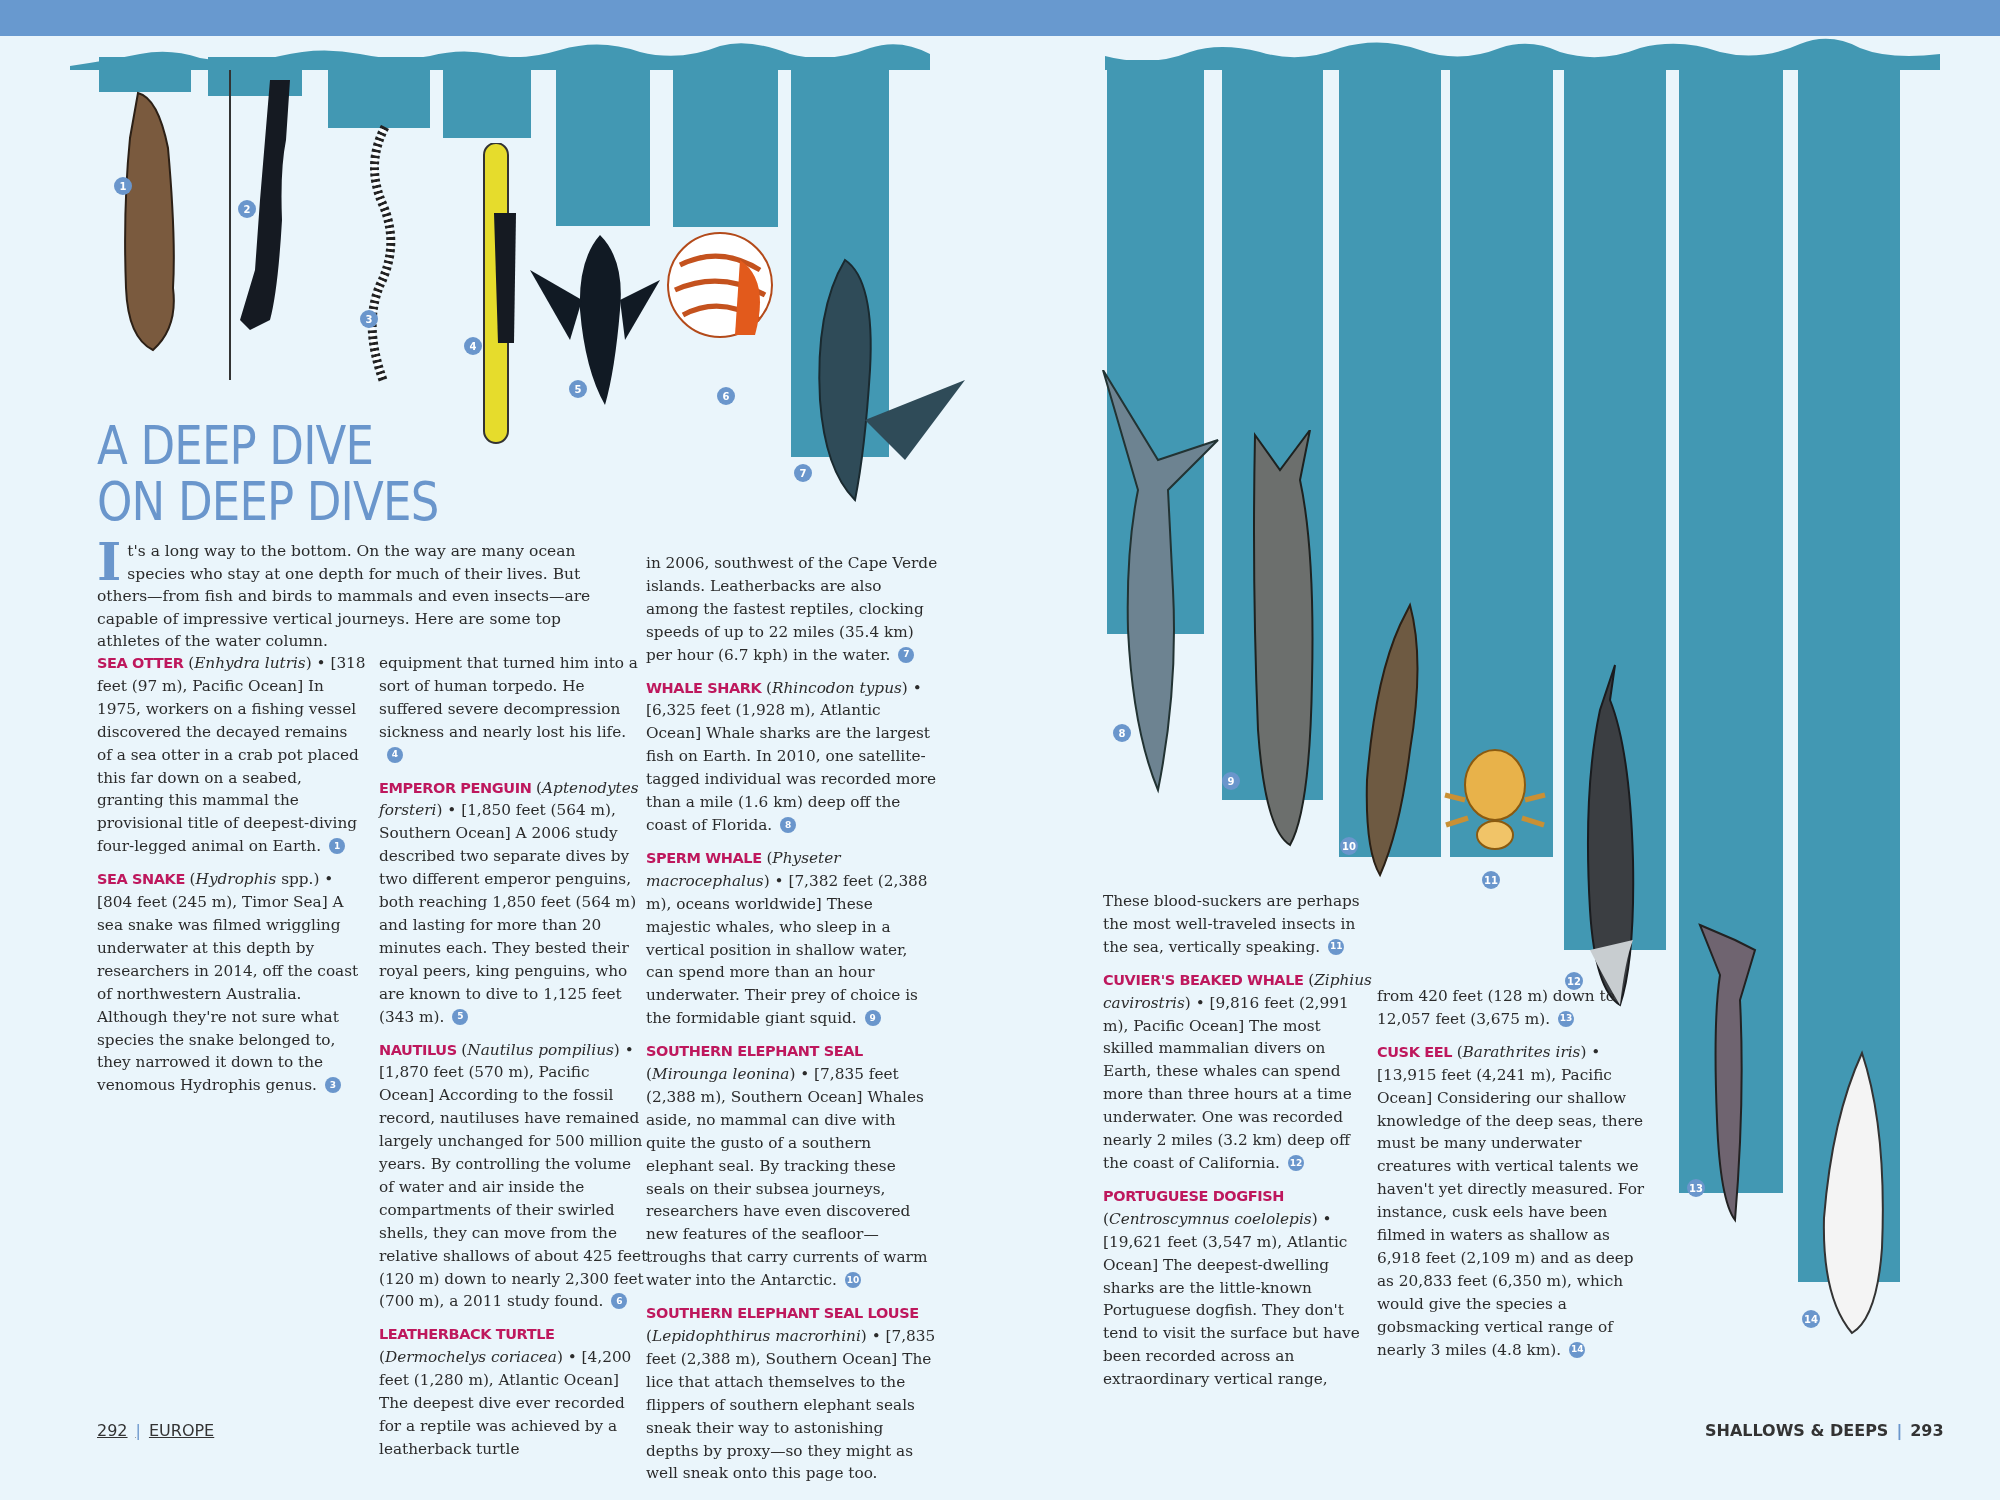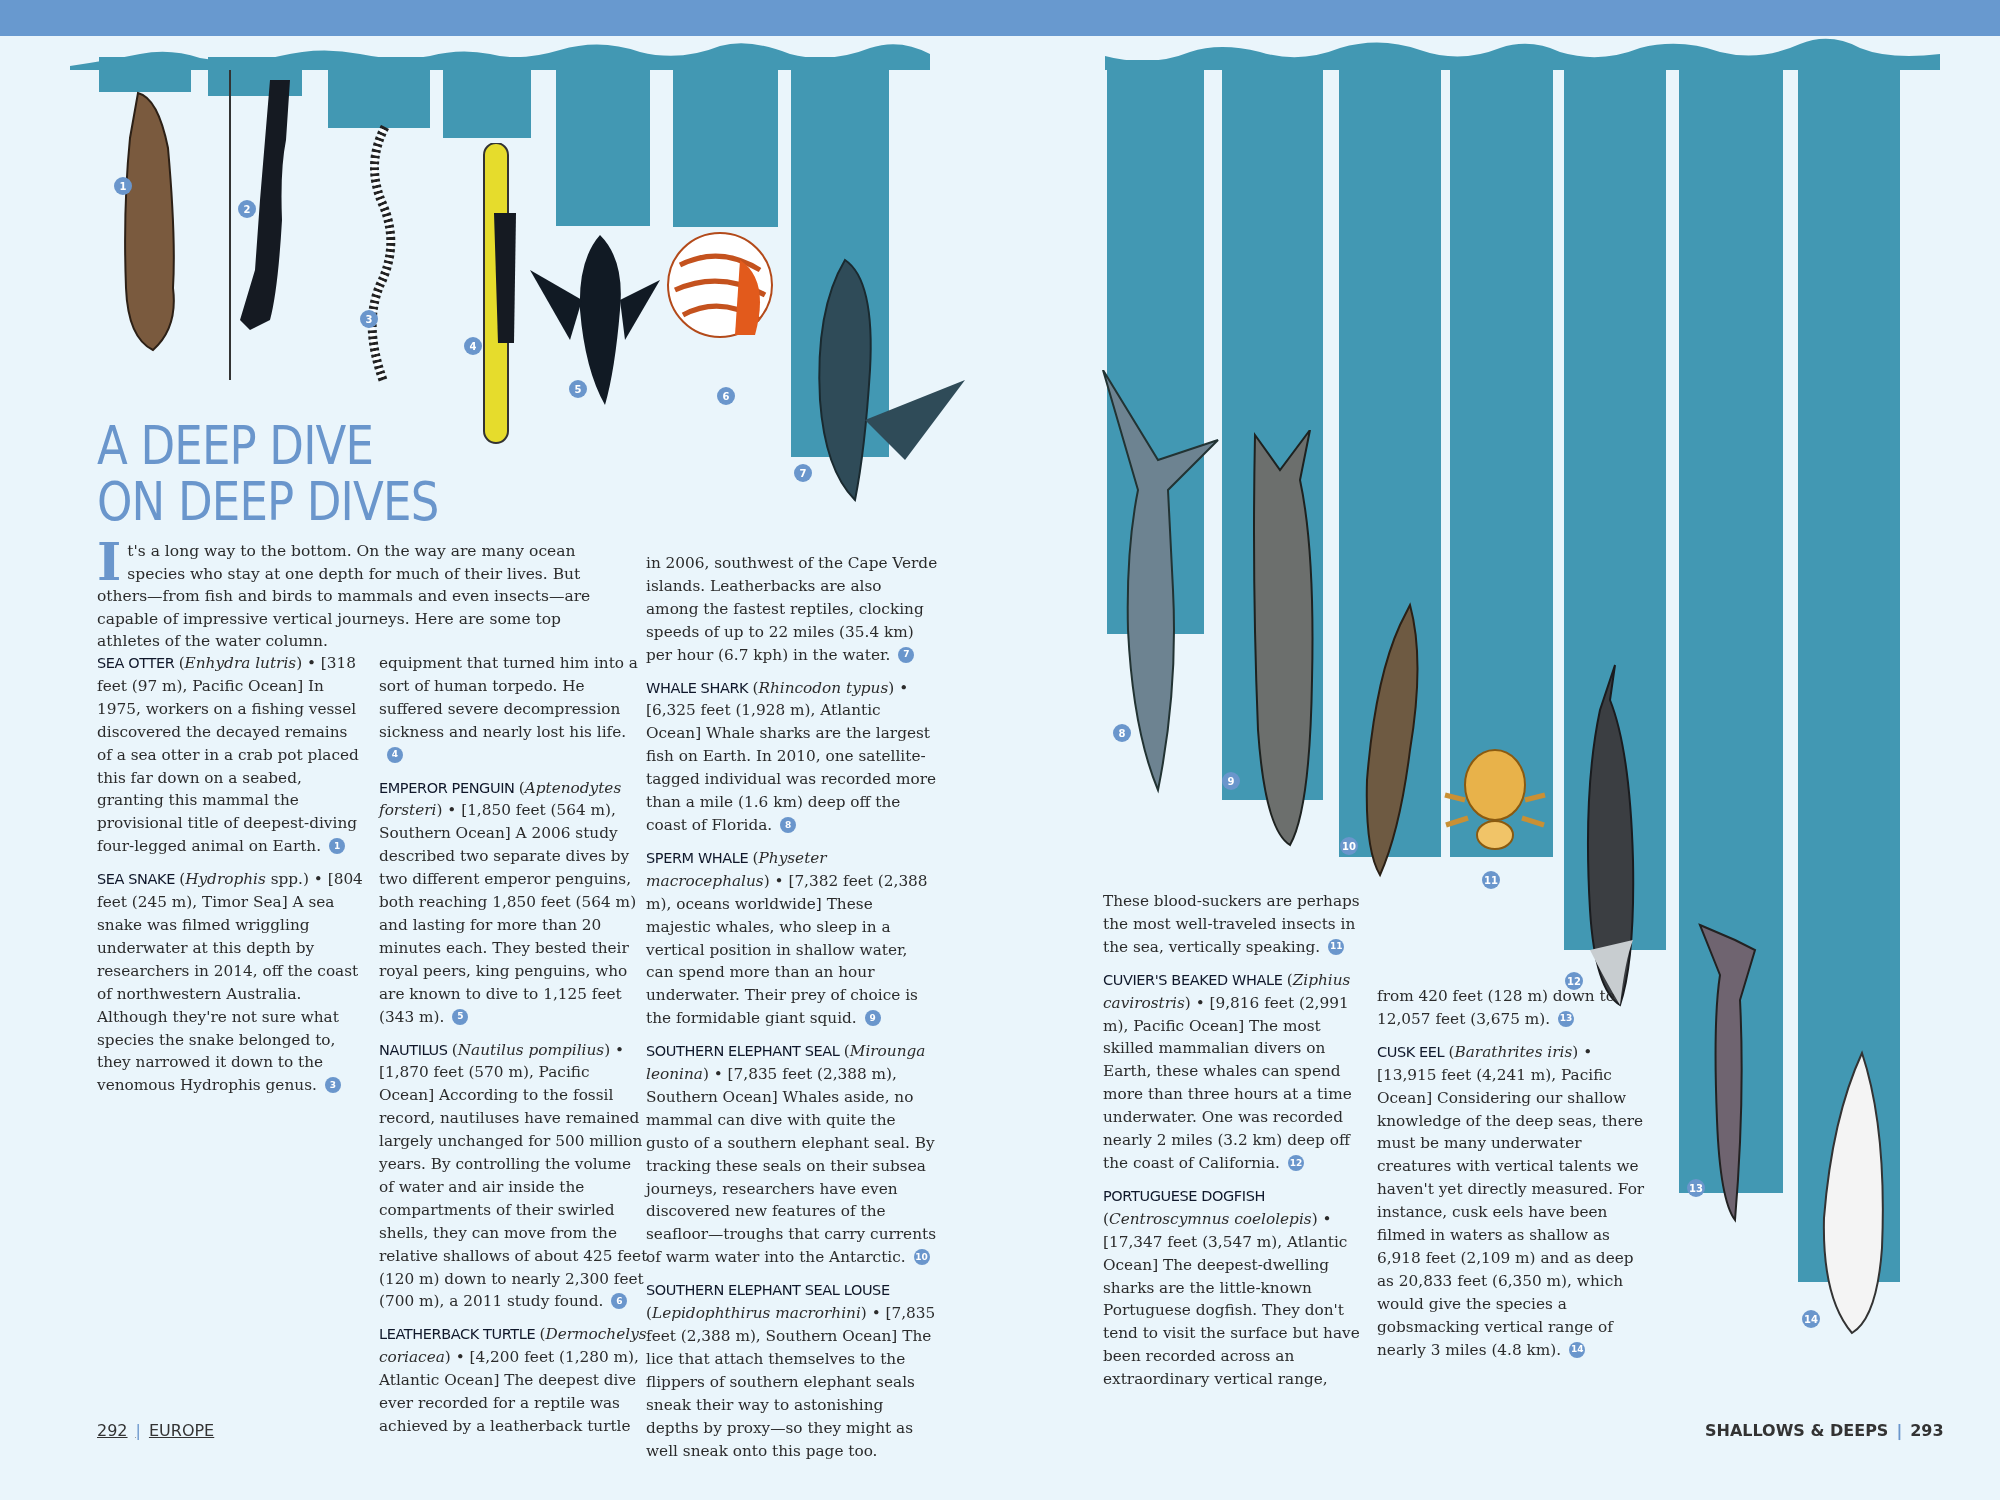--- a/index.html
+++ b/index.html
@@ -8,21 +8,21 @@
   .waves { position:absolute; left:0; top:30px; }
   .bar { position:absolute; background:#4298B3; }
   .badge { position:absolute; width:18px; height:18px; border-radius:50%; background:#6A96CC; color:#fff; font-family:"DejaVu Sans", sans-serif; font-size:10px; font-weight:bold; display:flex; align-items:center; justify-content:center; }
   .badge.inline { position:relative; display:inline-flex; vertical-align:middle; margin-left:8px; width:16px; height:16px; font-size:9px; top:-1px; }
   .creature { position:absolute; }
   .title { position:absolute; left:97px; top:418px; font-family:"DejaVu Sans", sans-serif; font-size:53px; line-height:56px; color:#6A96CC; letter-spacing:-1px; transform:scaleX(0.85); transform-origin:left top; font-weight:normal; }
   .intro { position:absolute; left:97px; top:540px; width:520px; font-size:15.5px; line-height:22.6px; }
   .dropcap { float:left; font-size:52px; line-height:40px; color:#6A96CC; margin:2px 6px 0 0; font-weight:bold; }
   .col { position:absolute; width:270px; font-size:15.3px; line-height:22.9px; }
   .entry { margin-bottom:10px; }
-  .head { font-family:"DejaVu Sans", sans-serif; font-weight:normal; color:#0f172a; font-size:14.5px; letter-spacing:-0.4px; }
+  .head { font-family:"DejaVu Sans", sans-serif; font-weight:bold; color:#be185d; font-size:14.5px; letter-spacing:-0.4px; }
   .sci { font-style:italic; }
   .footer { position:absolute; top:1421px; font-family:"DejaVu Sans", sans-serif; font-size:16px; color:#333; }
   .footer .sep { color:#6A96CC; margin:0 8px; }
 </style>
 </head>
 <body>
 
 <div class="band"></div>
 
 <svg class="waves" width="2000" height="50">
@@ -146,21 +146,21 @@
 <div class="col" style="left:646px;top:546px;width:292px;margin-top:6px;">
     <div class="entry"><span>in 2006, southwest of the Cape Verde islands. Leatherbacks are also among the fastest reptiles, clocking speeds of up to 22 miles (35.4 km) per hour (6.7 kph) in the water.</span><span class="badge inline">7</span></div>
     <div class="entry"><span class="head">WHALE SHARK </span><span>(<span class="sci">Rhincodon typus</span>)</span><span> • [6,325 feet (1,928 m), Atlantic Ocean] Whale sharks are the largest fish on Earth. In 2010, one satellite-tagged individual was recorded more than a mile (1.6 km) deep off the coast of Florida.</span><span class="badge inline">8</span></div>
     <div class="entry"><span class="head">SPERM WHALE </span><span>(<span class="sci">Physeter macrocephalus</span>)</span><span> • [7,382 feet (2,388 m), oceans worldwide] These majestic whales, who sleep in a vertical position in shallow water, can spend more than an hour underwater. Their prey of choice is the formidable giant squid.</span><span class="badge inline">9</span></div>
     <div class="entry"><span class="head">SOUTHERN ELEPHANT SEAL </span><span>(<span class="sci">Mirounga leonina</span>)</span><span> • [7,835 feet (2,388 m), Southern Ocean] Whales aside, no mammal can dive with quite the gusto of a southern elephant seal. By tracking these seals on their subsea journeys, researchers have even discovered new features of the seafloor—troughs that carry currents of warm water into the Antarctic.</span><span class="badge inline">10</span></div>
     <div class="entry"><span class="head">SOUTHERN ELEPHANT SEAL LOUSE </span><span>(<span class="sci">Lepidophthirus macrorhini</span>)</span><span> • [7,835 feet (2,388 m), Southern Ocean] The lice that attach themselves to the flippers of southern elephant seals sneak their way to astonishing depths by proxy—so they might as well sneak onto this page too.</span></div>
   </div>
 <div class="col" style="left:1103px;top:890px;">
     <div class="entry"><span>These blood-suckers are perhaps the most well-traveled insects in the sea, vertically speaking.</span><span class="badge inline">11</span></div>
     <div class="entry"><span class="head">CUVIER'S BEAKED WHALE </span><span>(<span class="sci">Ziphius cavirostris</span>)</span><span> • [9,816 feet (2,991 m), Pacific Ocean] The most skilled mammalian divers on Earth, these whales can spend more than three hours at a time underwater. One was recorded nearly 2 miles (3.2 km) deep off the coast of California.</span><span class="badge inline">12</span></div>
-    <div class="entry"><span class="head">PORTUGUESE DOGFISH </span><span>(<span class="sci">Centroscymnus coelolepis</span>)</span><span> • [17,347 feet (3,547 m), Atlantic Ocean] The deepest-dwelling sharks are the little-known Portuguese dogfish. They don't tend to visit the surface but have been recorded across an extraordinary vertical range,</span></div>
+    <div class="entry"><span class="head">PORTUGUESE DOGFISH </span><span>(<span class="sci">Centroscymnus coelolepis</span>)</span><span> • [19,621 feet (3,547 m), Atlantic Ocean] The deepest-dwelling sharks are the little-known Portuguese dogfish. They don't tend to visit the surface but have been recorded across an extraordinary vertical range,</span></div>
   </div>
 <div class="col" style="left:1377px;top:985px;">
     <div class="entry"><span>from 420 feet (128 m) down to 12,057 feet (3,675 m).</span><span class="badge inline">13</span></div>
     <div class="entry"><span class="head">CUSK EEL </span><span>(<span class="sci">Barathrites iris</span>)</span><span> • [13,915 feet (4,241 m), Pacific Ocean] Considering our shallow knowledge of the deep seas, there must be many underwater creatures with vertical talents we haven't yet directly measured. For instance, cusk eels have been filmed in waters as shallow as 6,918 feet (2,109 m) and as deep as 20,833 feet (6,350 m), which would give the species a gobsmacking vertical range of nearly 3 miles (4.8 km).</span><span class="badge inline">14</span></div>
   </div>
 
 <div class="footer" style="left:97px;text-decoration:underline;">
   <span>292</span><span class="sep">|</span><span>EUROPE</span>
 </div>
 <div class="footer" style="left:1705px;font-weight:bold;">

